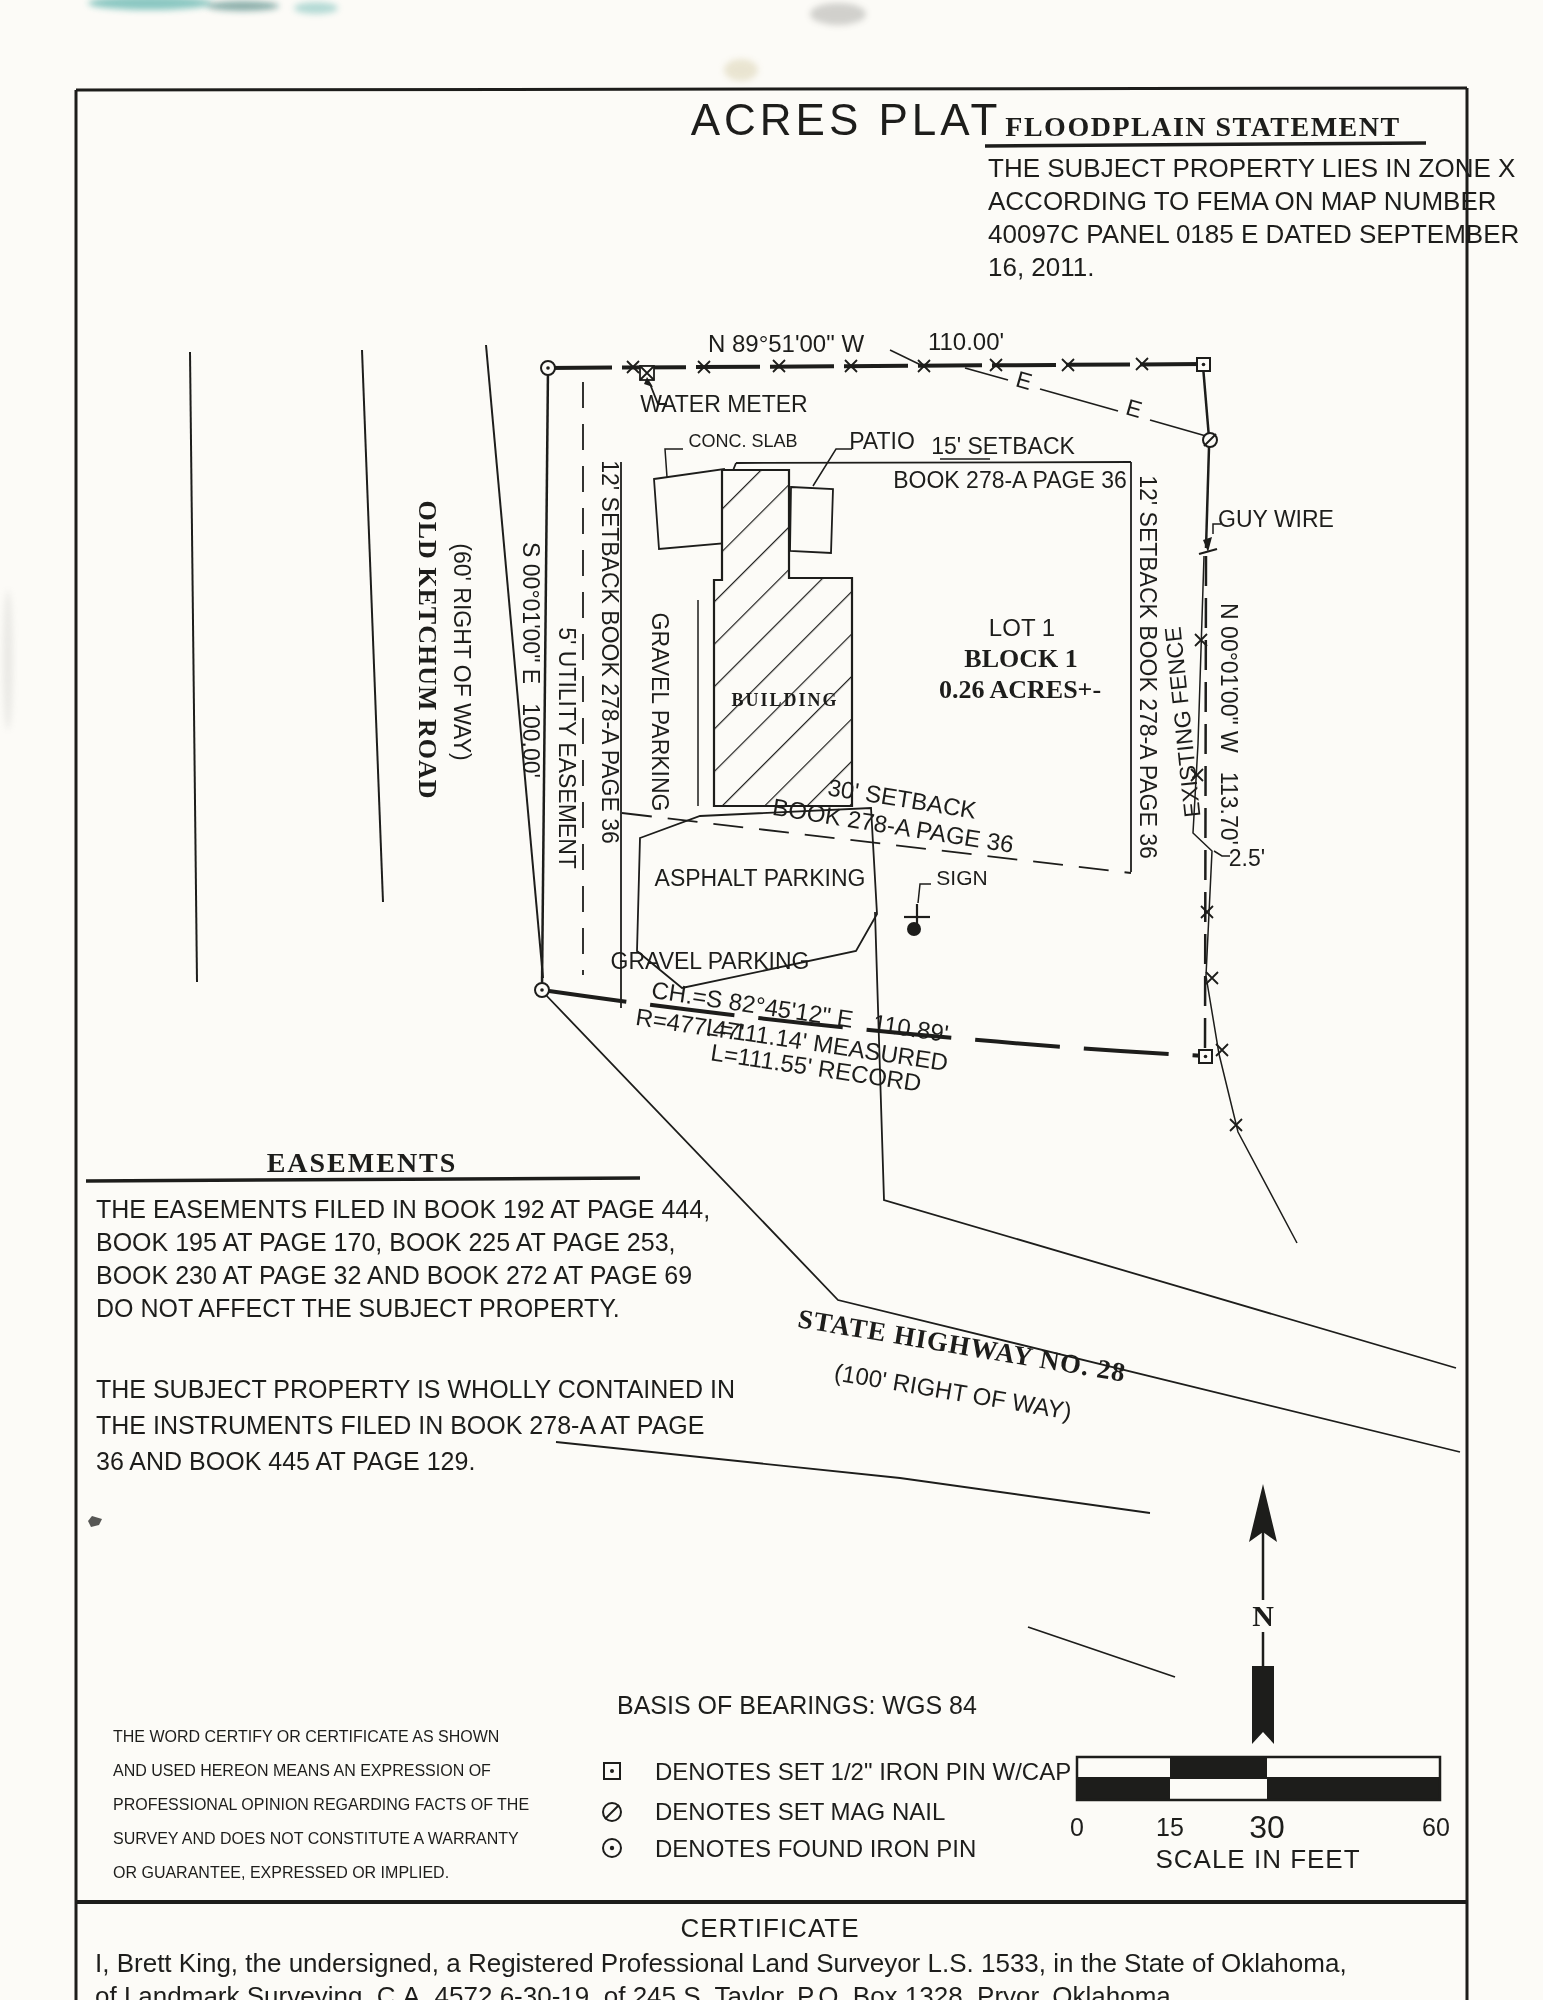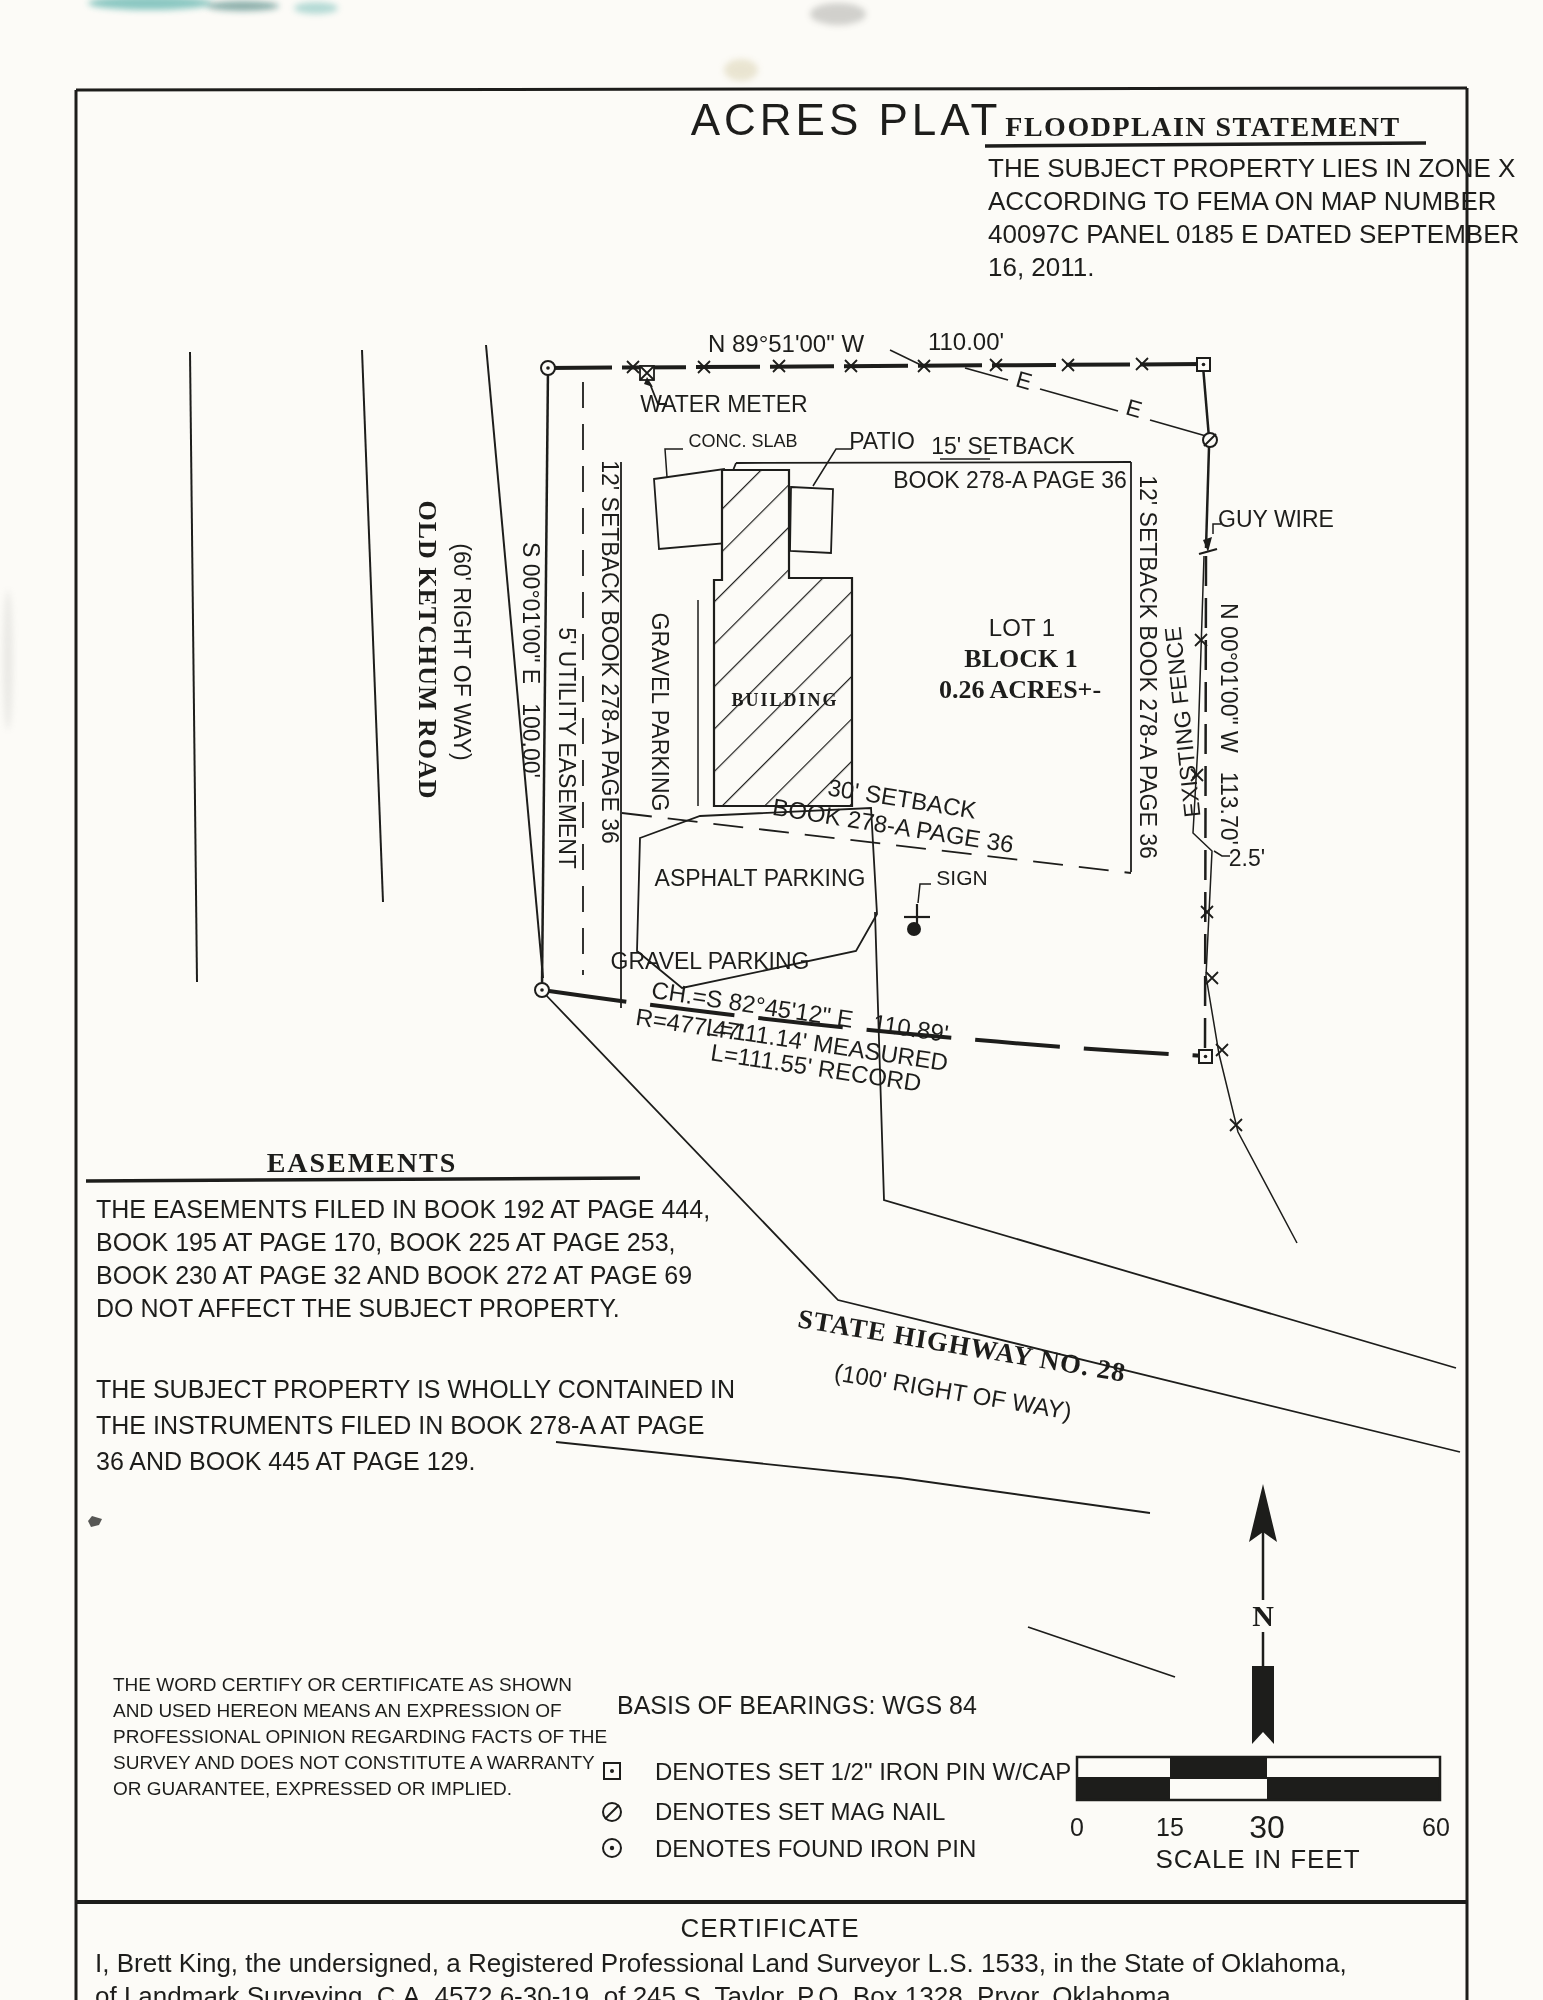--- a/index.html
+++ b/index.html
@@ -264,21 +264,21 @@
 BOOK 195 AT PAGE 170, BOOK 225 AT PAGE 253,
 BOOK 230 AT PAGE 32 AND BOOK 272 AT PAGE 69
 DO NOT AFFECT THE SUBJECT PROPERTY.</div>
 <div class="blk" style="left:96px;top:1372px;font-size:25px;line-height:35.8px">THE SUBJECT PROPERTY IS WHOLLY CONTAINED IN
 THE INSTRUMENTS FILED IN BOOK 278-A AT PAGE
 36 AND BOOK 445 AT PAGE 129.</div>
 
 <div class="lbl serifb" style="left:962px;top:1346px;font-size:27px;letter-spacing:1px;transform:translate(-50%,-50%) rotate(9.5deg)">STATE HIGHWAY NO. 28</div>
 <div class="lbl" style="left:953px;top:1392px;font-size:24px;transform:translate(-50%,-50%) rotate(9.5deg)">(100' RIGHT OF WAY)</div>
 
-<div class="blk" style="left:113px;top:1672px;font-size:19px;line-height:26px">THE WORD CERTIFY OR CERTIFICATE AS SHOWN
+<div class="blk" style="left:113px;top:1720px;font-size:16px;line-height:34px">THE WORD CERTIFY OR CERTIFICATE AS SHOWN
 AND USED HEREON MEANS AN EXPRESSION OF
 PROFESSIONAL OPINION REGARDING FACTS OF THE
 SURVEY AND DOES NOT CONSTITUTE A WARRANTY
 OR GUARANTEE, EXPRESSED OR IMPLIED.</div>
 
 <div class="lbl" style="left:617px;top:1705px;font-size:25px;transform:translate(0,-50%)">BASIS OF BEARINGS: WGS 84</div>
 
 <div class="lbl" style="left:655px;top:1772px;font-size:24px;transform:translate(0,-50%)">DENOTES SET 1/2" IRON PIN W/CAP</div>
 <div class="lbl" style="left:655px;top:1812px;font-size:24px;transform:translate(0,-50%)">DENOTES SET MAG NAIL</div>
 <div class="lbl" style="left:655px;top:1849px;font-size:24px;transform:translate(0,-50%)">DENOTES FOUND IRON PIN</div>

